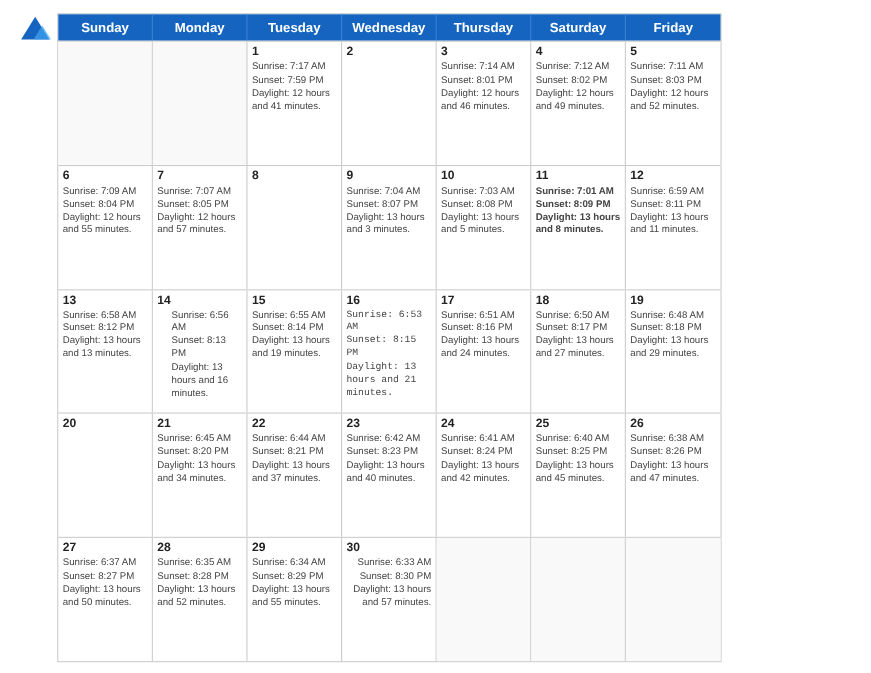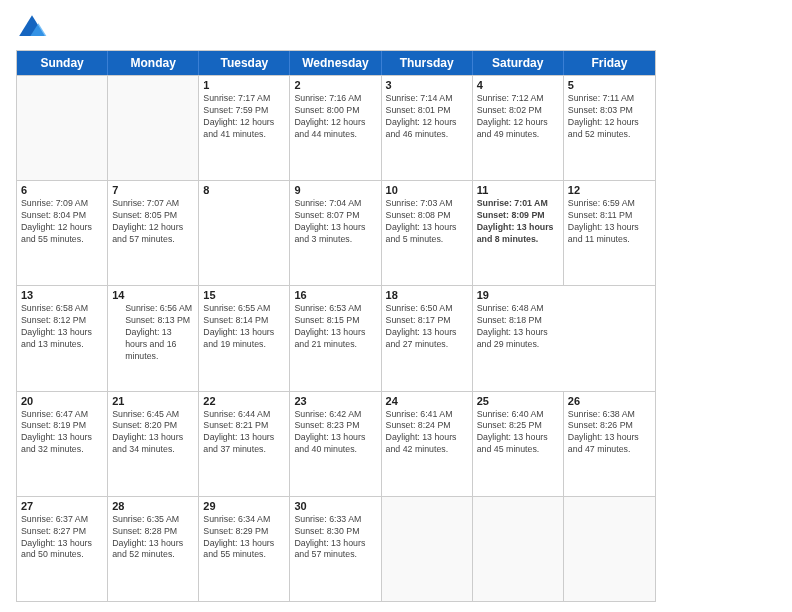--- a/index.html
+++ b/index.html
@@ -8,21 +8,21 @@
       height: 612px;
       font-family: Arial, sans-serif;
       background: #fff;
       overflow: hidden;
     }
     .page {
       width: 672px;
       height: 612px;
       padding: 12px 16px 10px 16px;
       display: flex;
-      flex-direction: column;
+      flex-direction: row;
     }
     .header {
       display: flex;
       justify-content: space-between;
       align-items: flex-start;
       margin-bottom: 6px;
     }
     .logo {
       display: flex;
       align-items: center;
@@ -150,23 +150,20 @@
           <div class="cal-cell empty"></div>
           <div class="cal-cell empty"></div>
           <div class="cal-cell">
             <div class="cell-day">1</div>
             <div class="cell-info" style="white-space: pre-wrap;">Sunrise: 7:17 AM
 Sunset: 7:59 PM
 Daylight: 12 hours and 41 minutes.</div>
           </div>
           <div class="cal-cell">
             <div class="cell-day">2</div>
-            <div class="cell-info" style="white-space: pre-wrap;">Sunrise: 7:16 AM
-Sunset: 8:00 PM
-Daylight: 12 hours and 44 minutes.</div>
           </div>
           <div class="cal-cell">
             <div class="cell-day">3</div>
             <div class="cell-info" style="white-space: pre-wrap;">Sunrise: 7:14 AM
 Sunset: 8:01 PM
 Daylight: 12 hours and 46 minutes.</div>
           </div>
           <div class="cal-cell">
             <div class="cell-day">4</div>
             <div class="cell-info" style="white-space: pre-wrap;">Sunrise: 7:12 AM
@@ -235,43 +232,46 @@
 Daylight: 13 hours and 16 minutes.</div>
           </div>
           <div class="cal-cell">
             <div class="cell-day">15</div>
             <div class="cell-info" style="white-space: pre-wrap;">Sunrise: 6:55 AM
 Sunset: 8:14 PM
 Daylight: 13 hours and 19 minutes.</div>
           </div>
           <div class="cal-cell">
             <div class="cell-day">16</div>
-            <div class="cell-info" style="white-space: pre-wrap;">Sunrise: 6:53 AM
+            <div class="cell-info" style="white-space: pre-wrap; font-family: Liberation Mono, monospace;">Sunrise: 6:53 AM
 Sunset: 8:15 PM
 Daylight: 13 hours and 21 minutes.</div>
+          </div>
+          <div class="cal-cell">
+            <div class="cell-day">17</div>
+            <div class="cell-info" style="white-space: pre-wrap;">Sunrise: 6:51 AM
+Sunset: 8:16 PM
+Daylight: 13 hours and 24 minutes.</div>
           </div>
           <div class="cal-cell">
             <div class="cell-day">18</div>
             <div class="cell-info" style="white-space: pre-wrap;">Sunrise: 6:50 AM
 Sunset: 8:17 PM
 Daylight: 13 hours and 27 minutes.</div>
           </div>
           <div class="cal-cell">
             <div class="cell-day">19</div>
             <div class="cell-info" style="white-space: pre-wrap;">Sunrise: 6:48 AM
 Sunset: 8:18 PM
 Daylight: 13 hours and 29 minutes.</div>
           </div>
         </div>
         <div class="cal-row">
           <div class="cal-cell">
             <div class="cell-day">20</div>
-            <div class="cell-info" style="white-space: pre-wrap;">Sunrise: 6:47 AM
-Sunset: 8:19 PM
-Daylight: 13 hours and 32 minutes.</div>
           </div>
           <div class="cal-cell">
             <div class="cell-day">21</div>
             <div class="cell-info" style="white-space: pre-wrap;">Sunrise: 6:45 AM
 Sunset: 8:20 PM
 Daylight: 13 hours and 34 minutes.</div>
           </div>
           <div class="cal-cell">
             <div class="cell-day">22</div>
             <div class="cell-info" style="white-space: pre-wrap;">Sunrise: 6:44 AM
@@ -317,21 +317,21 @@
 Daylight: 13 hours and 52 minutes.</div>
           </div>
           <div class="cal-cell">
             <div class="cell-day">29</div>
             <div class="cell-info" style="white-space: pre-wrap;">Sunrise: 6:34 AM
 Sunset: 8:29 PM
 Daylight: 13 hours and 55 minutes.</div>
           </div>
           <div class="cal-cell">
             <div class="cell-day">30</div>
-            <div class="cell-info" style="white-space: pre-wrap;">Sunrise: 6:33 AM
+            <div class="cell-info" style="white-space: pre-wrap; text-align: right;">Sunrise: 6:33 AM
 Sunset: 8:30 PM
 Daylight: 13 hours and 57 minutes.</div>
           </div>
           <div class="cal-cell empty"></div>
           <div class="cal-cell empty"></div>
           <div class="cal-cell empty"></div>
         </div>
       </div>
   </div>
 </div>

